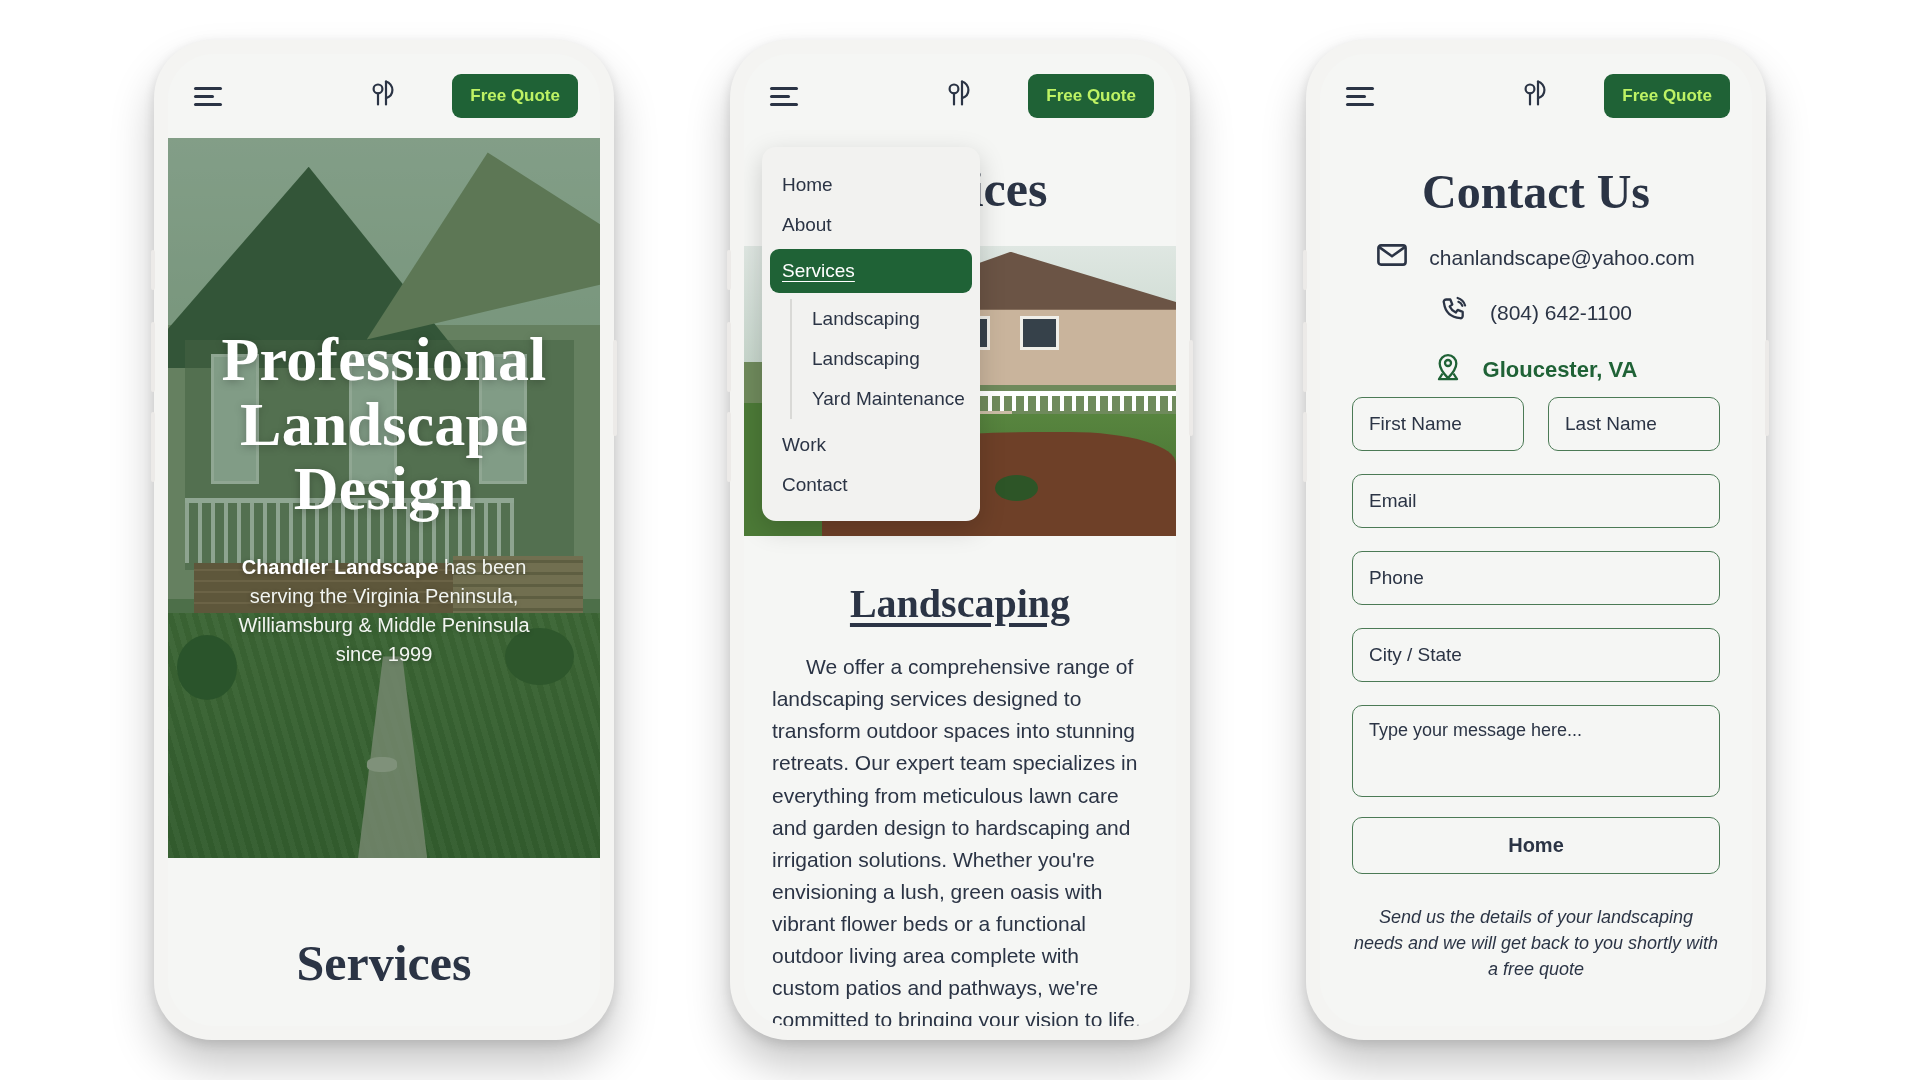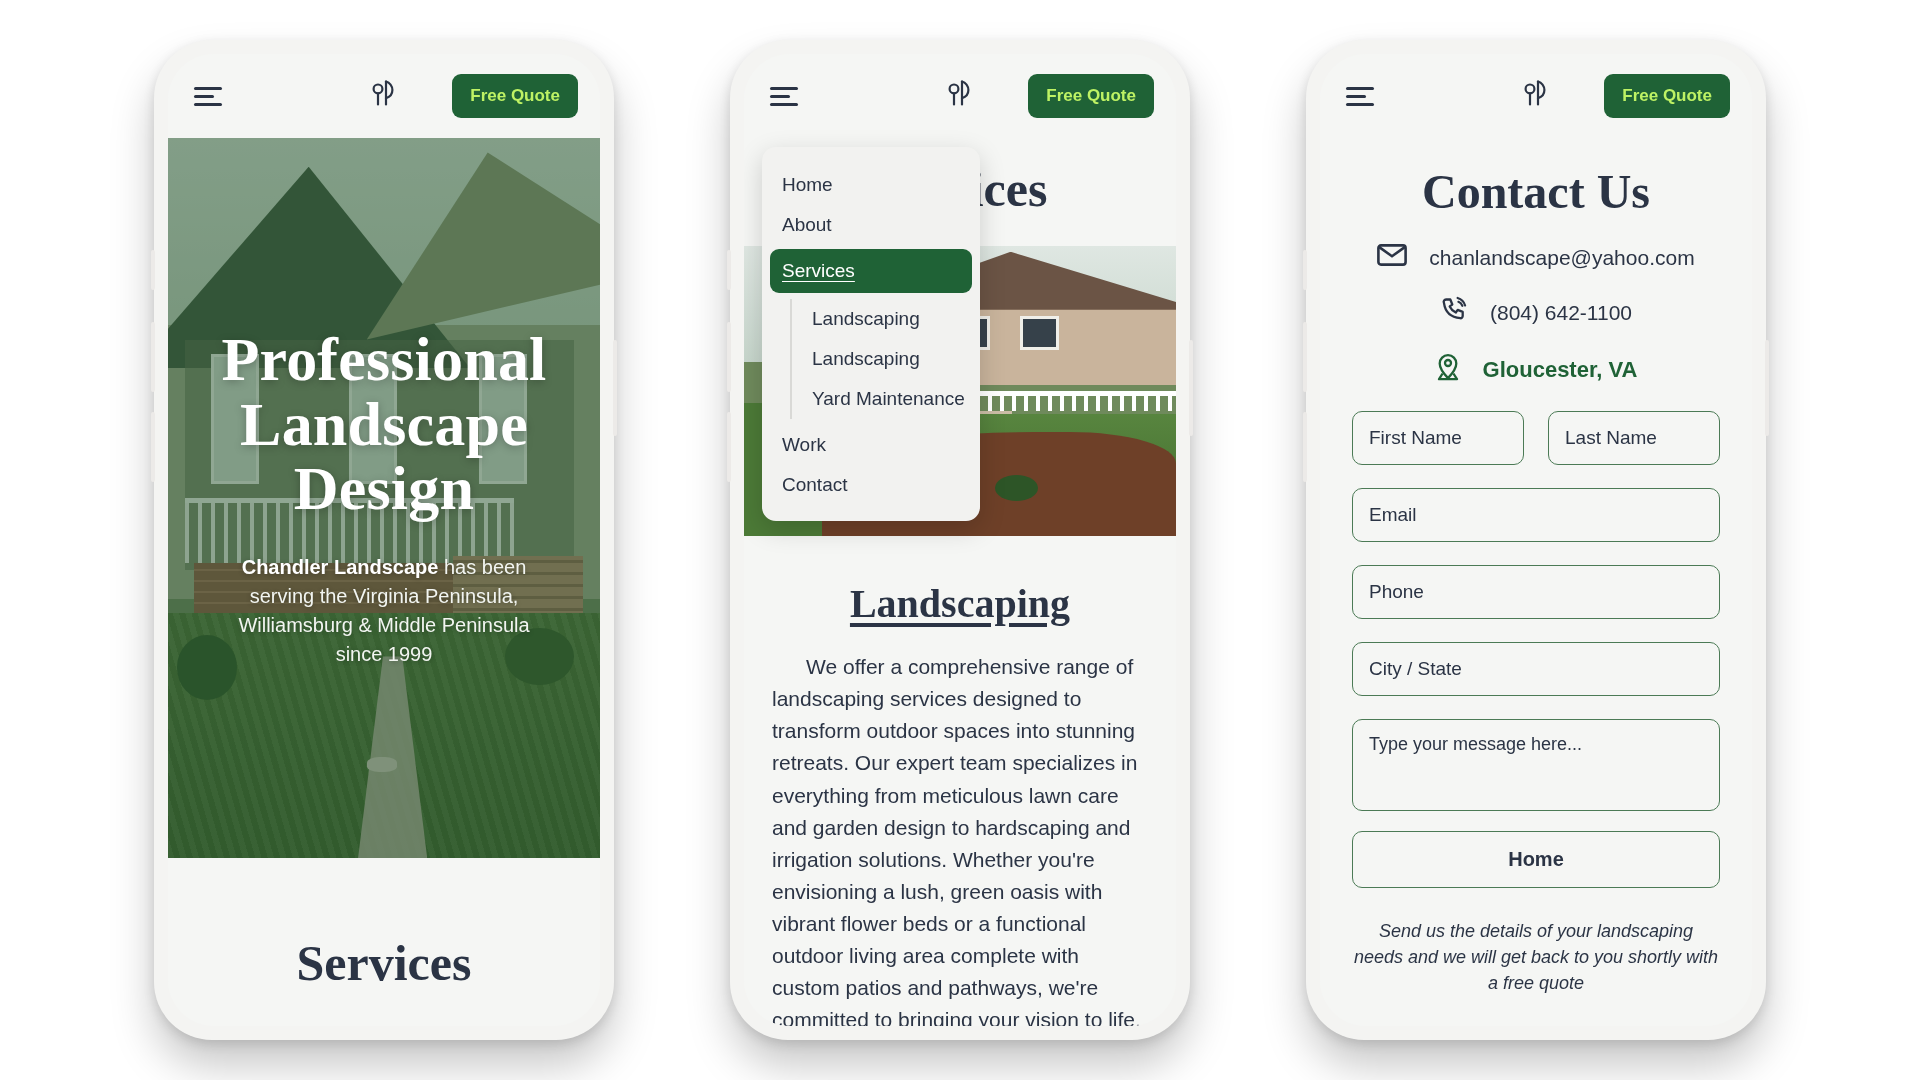--- a/index.html
+++ b/index.html
@@ -271,21 +271,21 @@
     font-size: 48px;
     color: #2b3445;
     margin-top: 14px;
   }
   .cinfo {
     display: flex; align-items: center; justify-content: center;
     gap: 22px; margin-top: 24px;
     font-size: 21px; color: #2b3445;
   }
   .cinfo.loc { color: #1f6236; font-weight: 700; font-size: 22px; }
-  .form-row { display: flex; gap: 24px; margin-top: 24px; }
+  .form-row { display: flex; gap: 24px; margin-top: 10px; }
   .field {
     flex: 1;
     border: 1.6px solid #4b7a55;
     border-radius: 10px;
     background: #f5f6f4;
     padding: 15px 16px;
     font-size: 19px;
     color: #2b3445;
     font-family: "Liberation Sans", sans-serif;
     outline: none;

